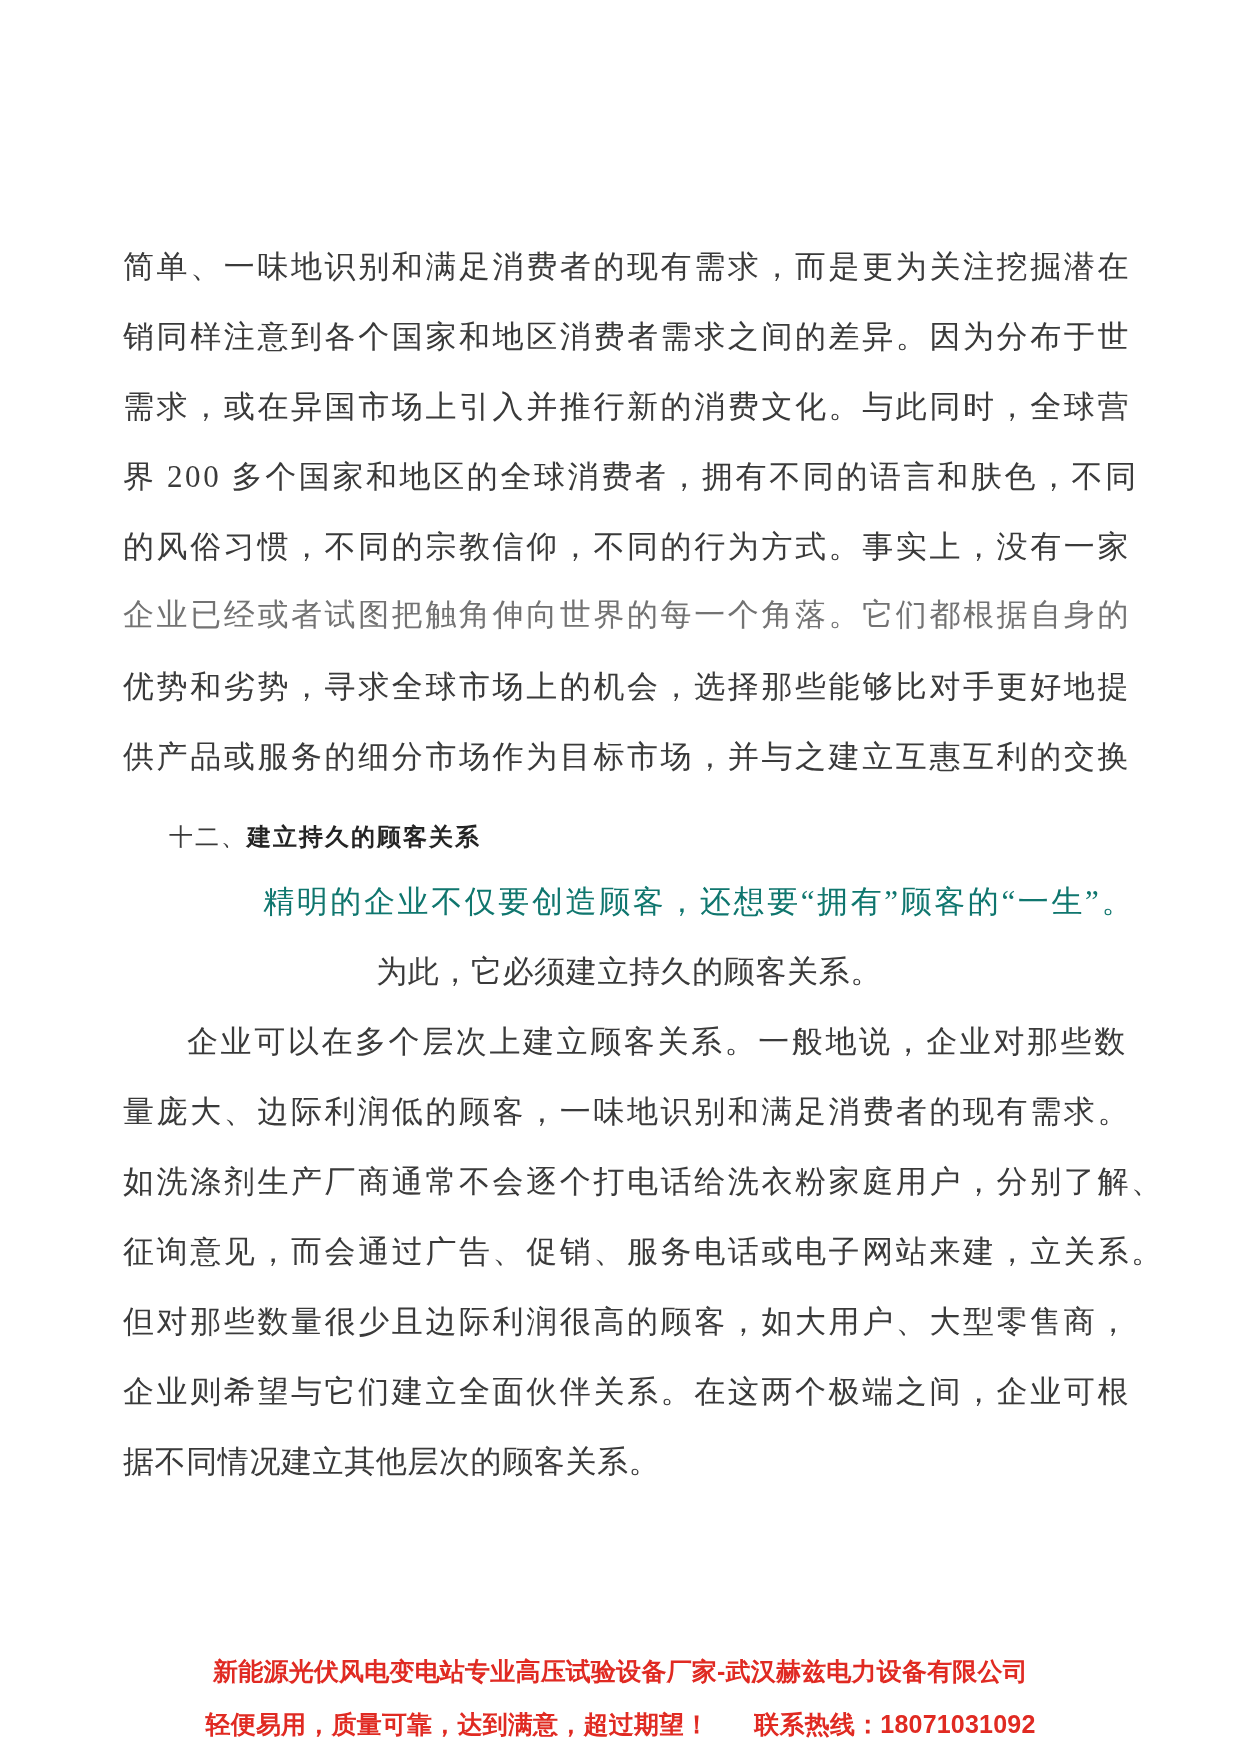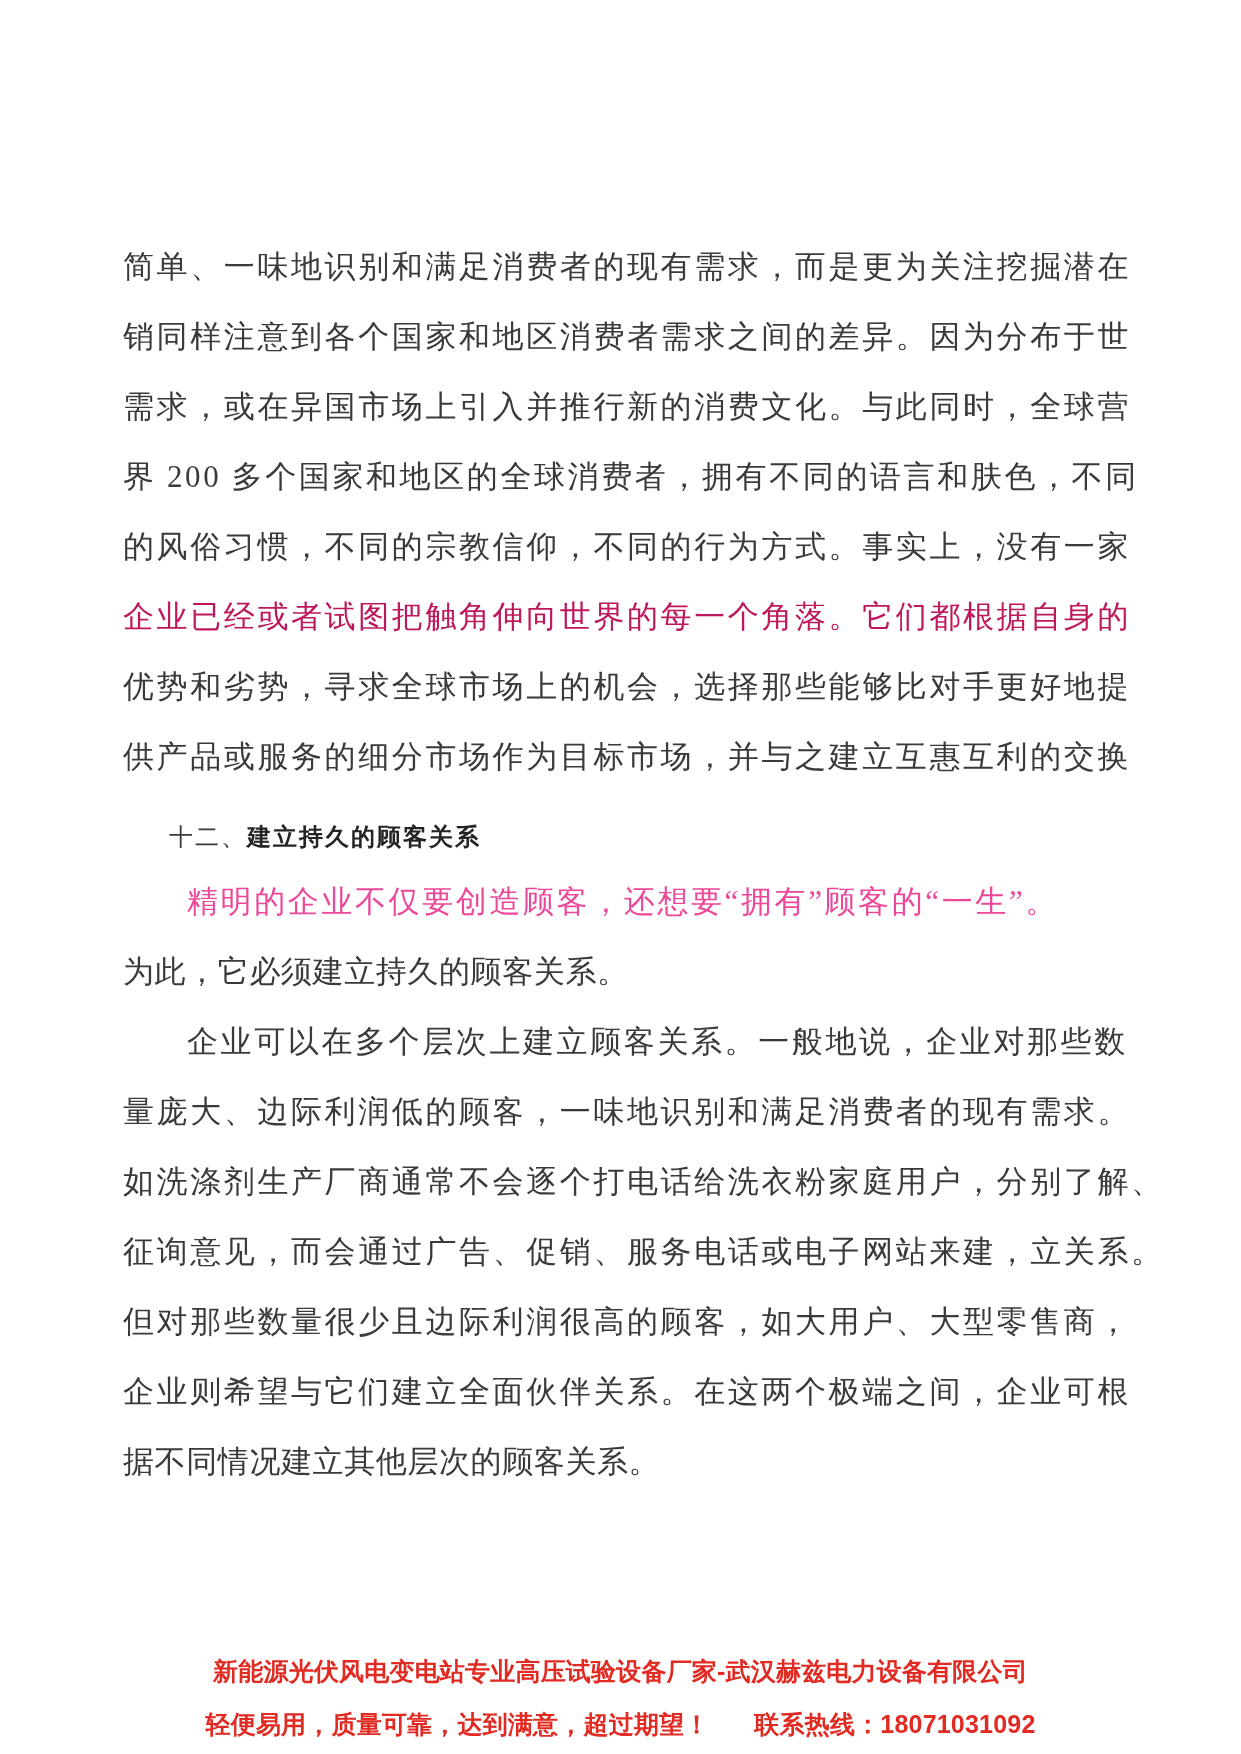--- a/index.html
+++ b/index.html
@@ -68,26 +68,26 @@
 <body>
 
 <div class="page">
 
   <div class="content">
       <div class="line" style="color: rgb(58, 58, 58);">简单、一味地识别和满足消费者的现有需求，而是更为关注挖掘潜在</div>
       <div class="line" style="color: rgb(58, 58, 58);">销同样注意到各个国家和地区消费者需求之间的差异。因为分布于世</div>
       <div class="line" style="color: rgb(58, 58, 58);">需求，或在异国市场上引入并推行新的消费文化。与此同时，全球营</div>
       <div class="line" style="color: rgb(58, 58, 58);">界 200 多个国家和地区的全球消费者，拥有不同的语言和肤色，不同</div>
       <div class="line" style="color: rgb(58, 58, 58);">的风俗习惯，不同的宗教信仰，不同的行为方式。事实上，没有一家</div>
-      <div class="line" style="color: #be185d;">企业已经或者试图把触角伸向世界的每一个角落。它们都根据自身的</div>
+      <div class="line" style="color: #737373; font-family: Liberation Mono, monospace;">企业已经或者试图把触角伸向世界的每一个角落。它们都根据自身的</div>
       <div class="line" style="color: rgb(58, 58, 58);">优势和劣势，寻求全球市场上的机会，选择那些能够比对手更好地提</div>
       <div class="line" style="color: rgb(58, 58, 58);">供产品或服务的细分市场作为目标市场，并与之建立互惠互利的交换</div>
       <div class="line heading"><span class="hprefix">十二、</span><span>建立持久的顾客关系</span></div>
-      <div class="line indent" style="color: #ec4899;">精明的企业不仅要创造顾客，还想要“拥有”顾客的“一生”。</div>
-      <div class="line end" style="color: rgb(58, 58, 58);">为此，它必须建立持久的顾客关系。</div>
+      <div class="line indent" style="color: #0f766e; text-align: right;">精明的企业不仅要创造顾客，还想要“拥有”顾客的“一生”。</div>
+      <div class="line end" style="color: rgb(58, 58, 58); text-align: center;">为此，它必须建立持久的顾客关系。</div>
       <div class="line indent" style="color: rgb(58, 58, 58);">企业可以在多个层次上建立顾客关系。一般地说，企业对那些数</div>
       <div class="line" style="color: rgb(58, 58, 58);">量庞大、边际利润低的顾客，一味地识别和满足消费者的现有需求。</div>
       <div class="line" style="color: rgb(58, 58, 58);">如洗涤剂生产厂商通常不会逐个打电话给洗衣粉家庭用户，分别了解、</div>
       <div class="line" style="color: rgb(58, 58, 58);">征询意见，而会通过广告、促销、服务电话或电子网站来建，立关系。</div>
       <div class="line" style="color: rgb(58, 58, 58);">但对那些数量很少且边际利润很高的顾客，如大用户、大型零售商，</div>
       <div class="line" style="color: rgb(58, 58, 58);">企业则希望与它们建立全面伙伴关系。在这两个极端之间，企业可根</div>
       <div class="line end" style="color: rgb(58, 58, 58);">据不同情况建立其他层次的顾客关系。</div>
     </div>
 
   <div class="footer" style="color: rgb(224, 42, 34);">

